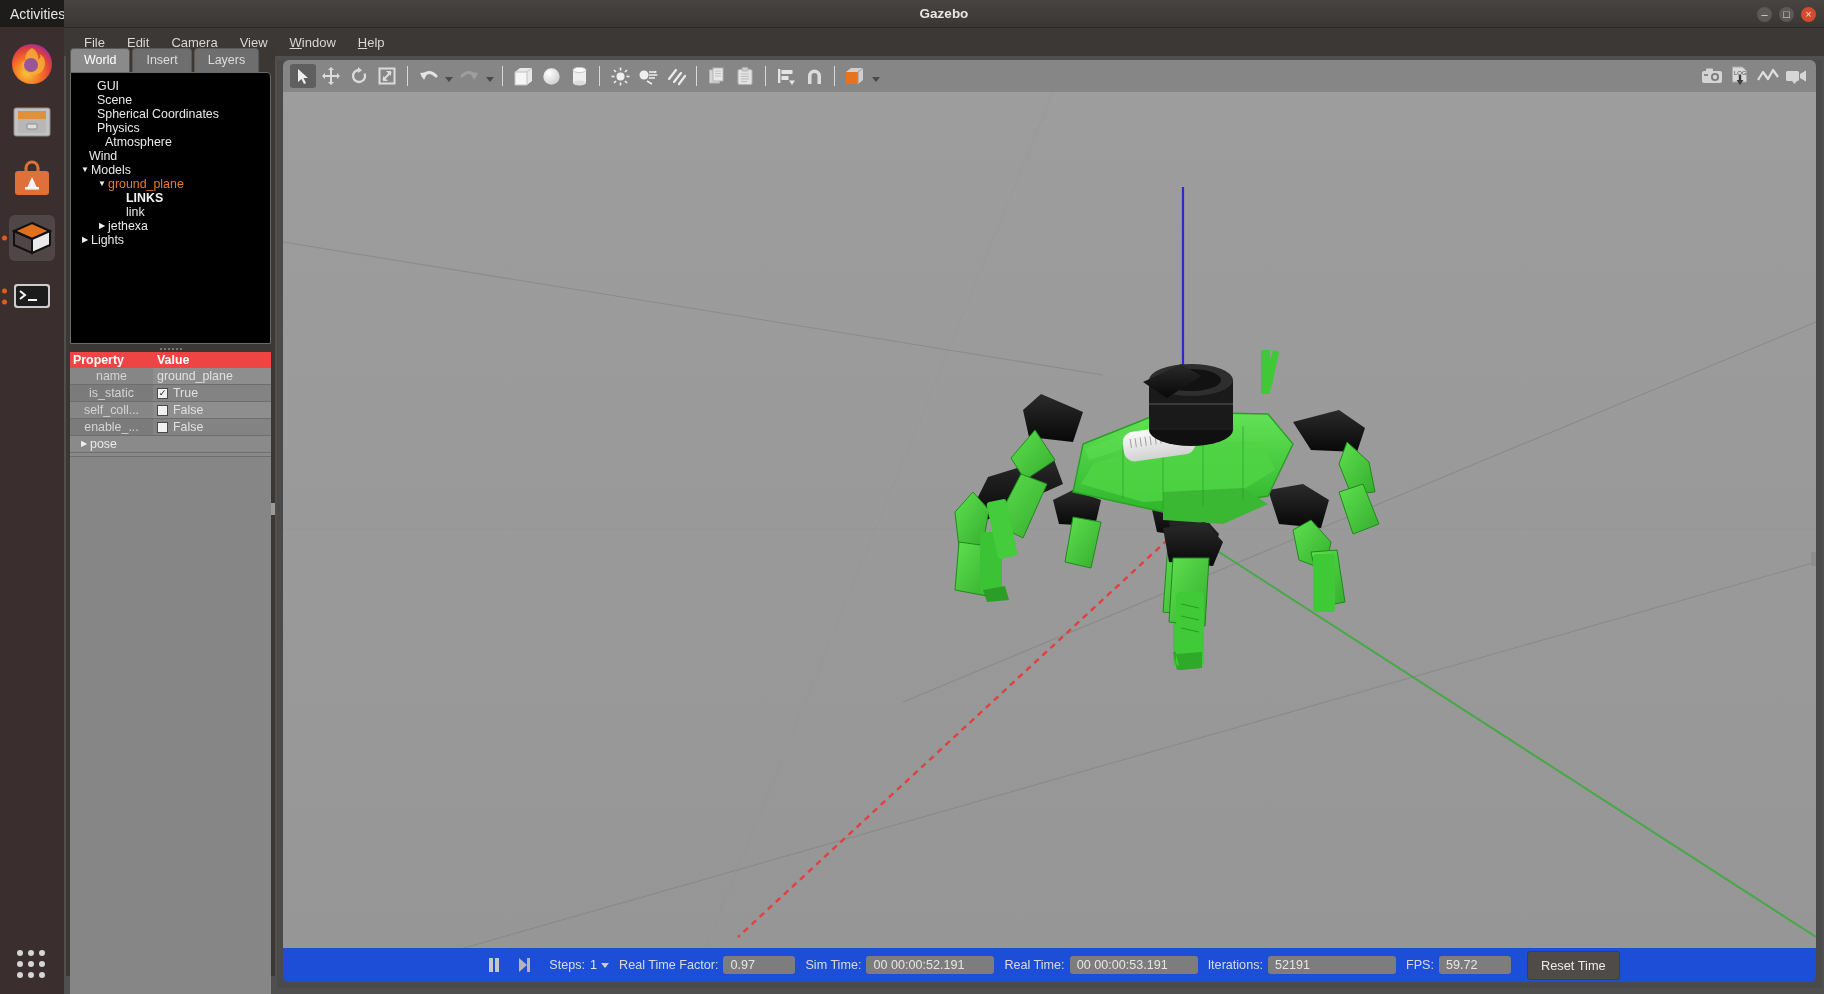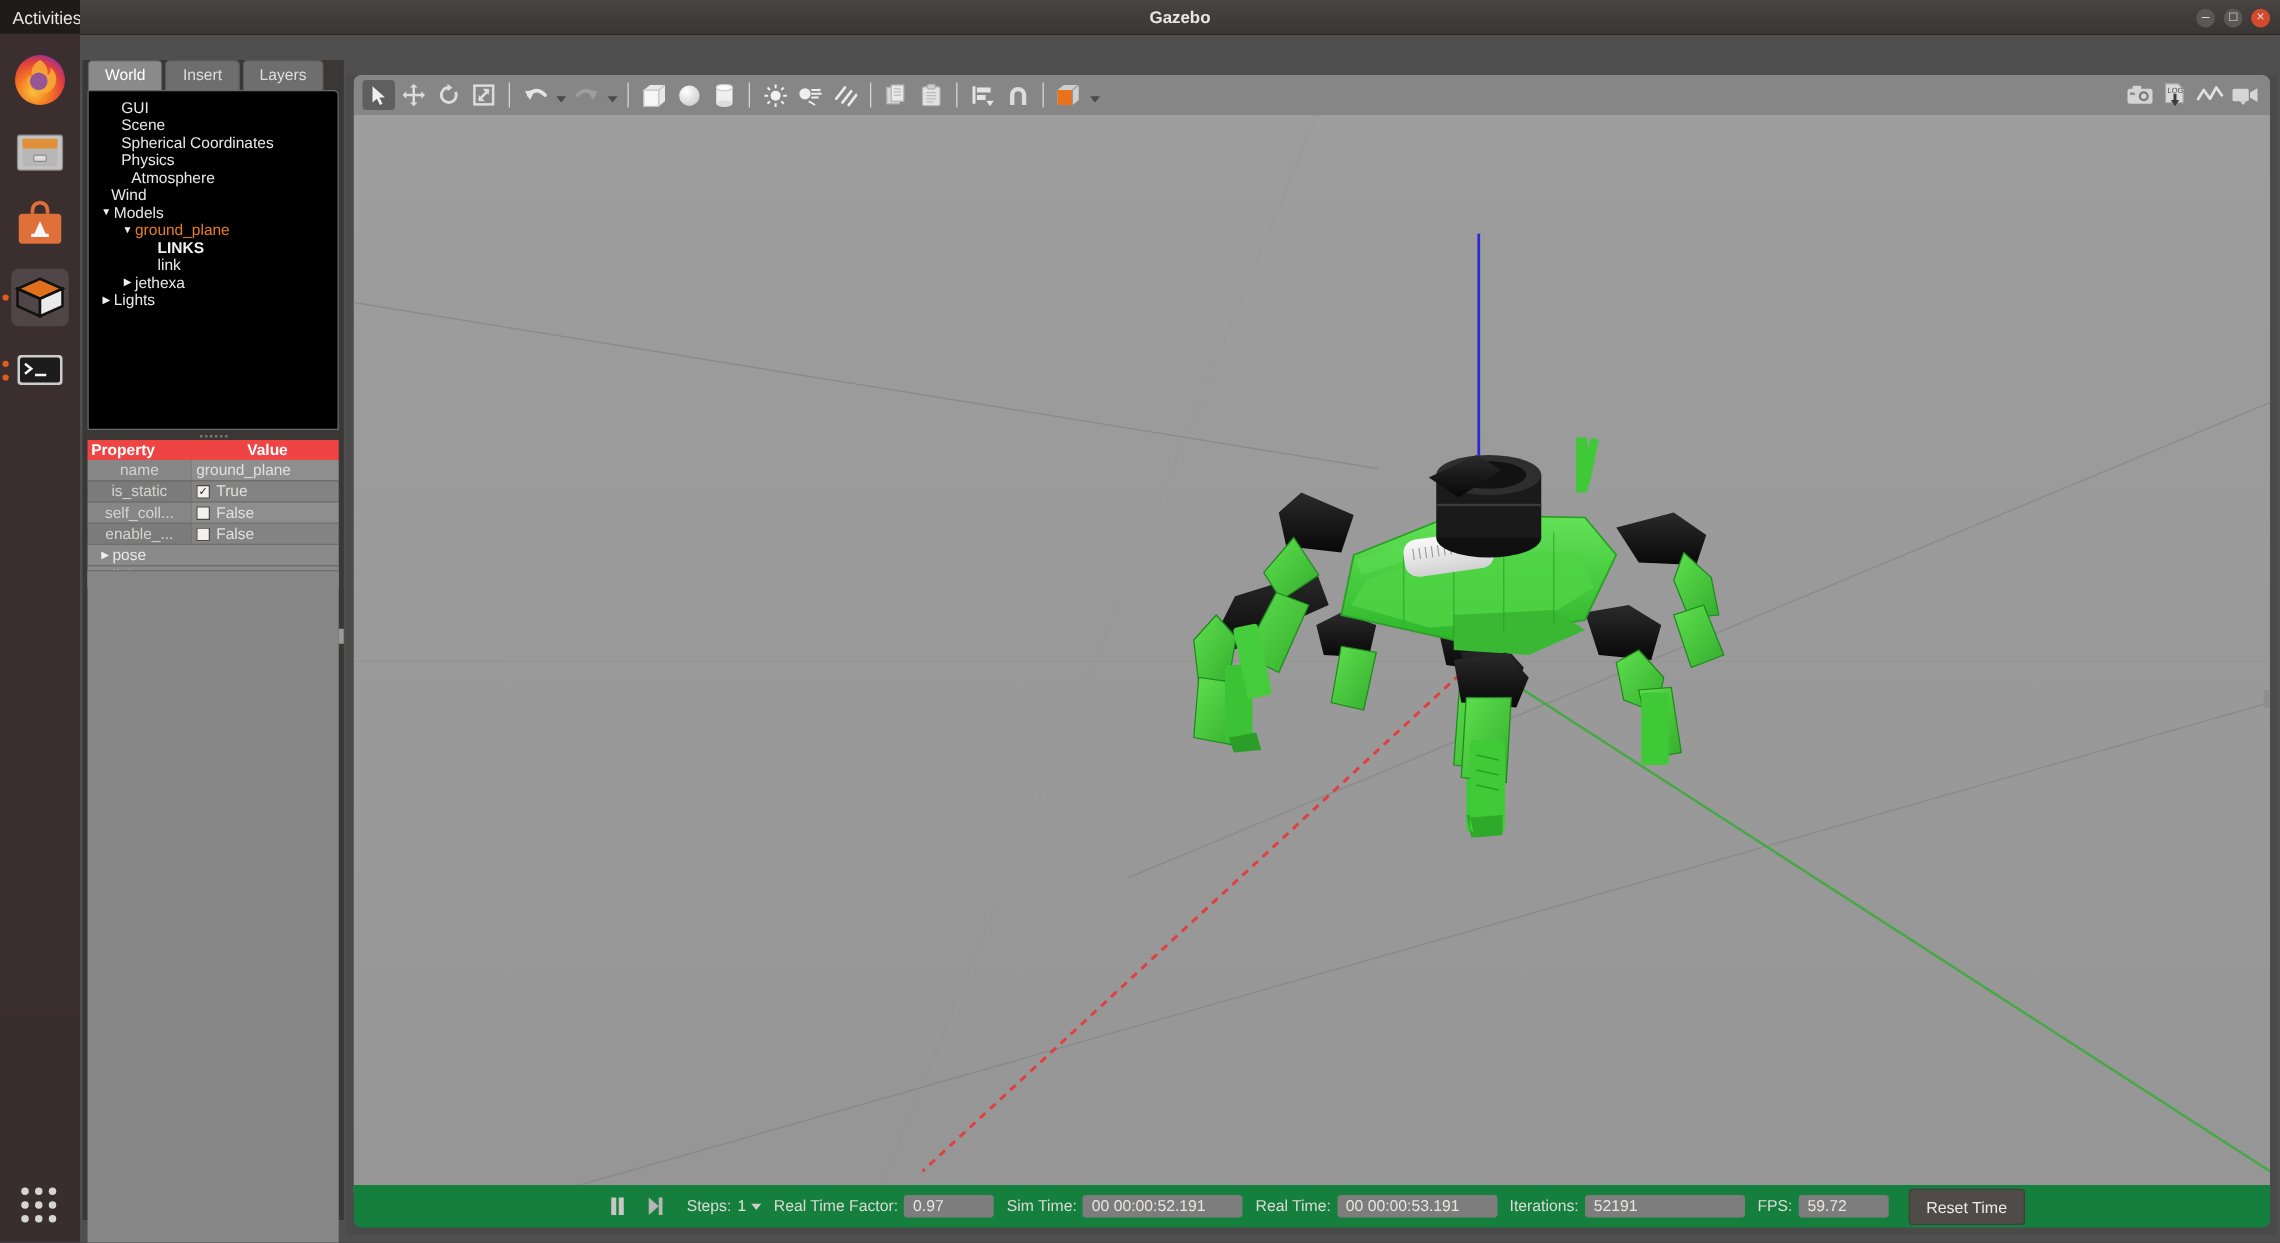--- a/index.html
+++ b/index.html
@@ -110,21 +110,21 @@
   .grip i { width: 2px; height: 2px; background: #777; display: block; }
 
   .prop-table {
     position: absolute; left: 4px; top: 304px; width: 201px;
   }
   .prop-head {
     display: flex; height: 16px; background: #ef4444; color: #fff;
     font-size: 12.4px; font-weight: bold; align-items: center;
   }
   .prop-head .c1 { width: 83px; padding-left: 3px; }
-  .prop-head .c2 { flex: 1; padding-left: 4px; text-align: center; }
+  .prop-head .c2 { flex: 1; padding-left: 4px; }
   .prop-row { display: flex; height: 17px; align-items: center; font-size: 12.4px; }
   .prop-row .c1 {
     width: 83px; color: #d6d4d2; text-align: center; background: #868686;
     height: 17px; line-height: 17px; border-bottom: 1px solid #6e6e6e;
     overflow: hidden;
   }
   .prop-row .c2 {
     flex: 1; color: #e2e0de; background: #8e8e8e; height: 17px; line-height: 17px;
     padding-left: 4px; border-bottom: 1px solid #6e6e6e; display: flex; align-items: center; gap: 5px;
   }
@@ -165,21 +165,21 @@
     border-top: 5px solid #4a4a4a; display: block;
   }
   .tb-right { margin-left: auto; display: flex; align-items: center; }
 
   .viewport {
     position: absolute; left: 6px; top: 32px; width: 1533px; height: 862px;
     background: #9a9a9a; overflow: hidden;
   }
   .status-bar {
     position: absolute; left: 6px; top: 888px; width: 1533px; height: 34px;
-    background: #15803d; display: flex; align-items: center; justify-content: center;
+    background: #1d4ed8; display: flex; align-items: center; justify-content: center;
     gap: 0px; border-radius: 0 0 6px 6px;
   }
   .sb-label { color: #dcdad8; font-size: 12.6px; margin: 0 5px 0 10px; }
   .sb-field {
     background: #7d7d7d; color: #e8e6e4; font-size: 12.6px;
     height: 18px; line-height: 18px; border-radius: 3px; padding: 0 7px;
     min-width: 72px; display: inline-block;
   }
   .sb-field.wide { min-width: 128px; }
   .sb-btn {
@@ -314,20 +314,28 @@
           </span>
         <span class="win-btn">
             <span>□</span>
           </span>
         <span class="win-btn close">
             <span>×</span>
           </span>
       </span>
     </div>
 
+    <div class="gz-menubar">
+      <span class="menu-item"><u>F</u>ile</span>
+      <span class="menu-item"><u>E</u>dit</span>
+      <span class="menu-item"><u>C</u>amera</span>
+      <span class="menu-item"><u>V</u>iew</span>
+      <span class="menu-item"><u>W</u>indow</span>
+      <span class="menu-item"><u>H</u>elp</span>
+    </div>
 
     <div class="left-panel">
 
       <div class="tabs">
         <div class="tab active">World</div>
         <div class="tab">Insert</div>
         <div class="tab">Layers</div>
       </div>
 
       <div class="tree-box">

